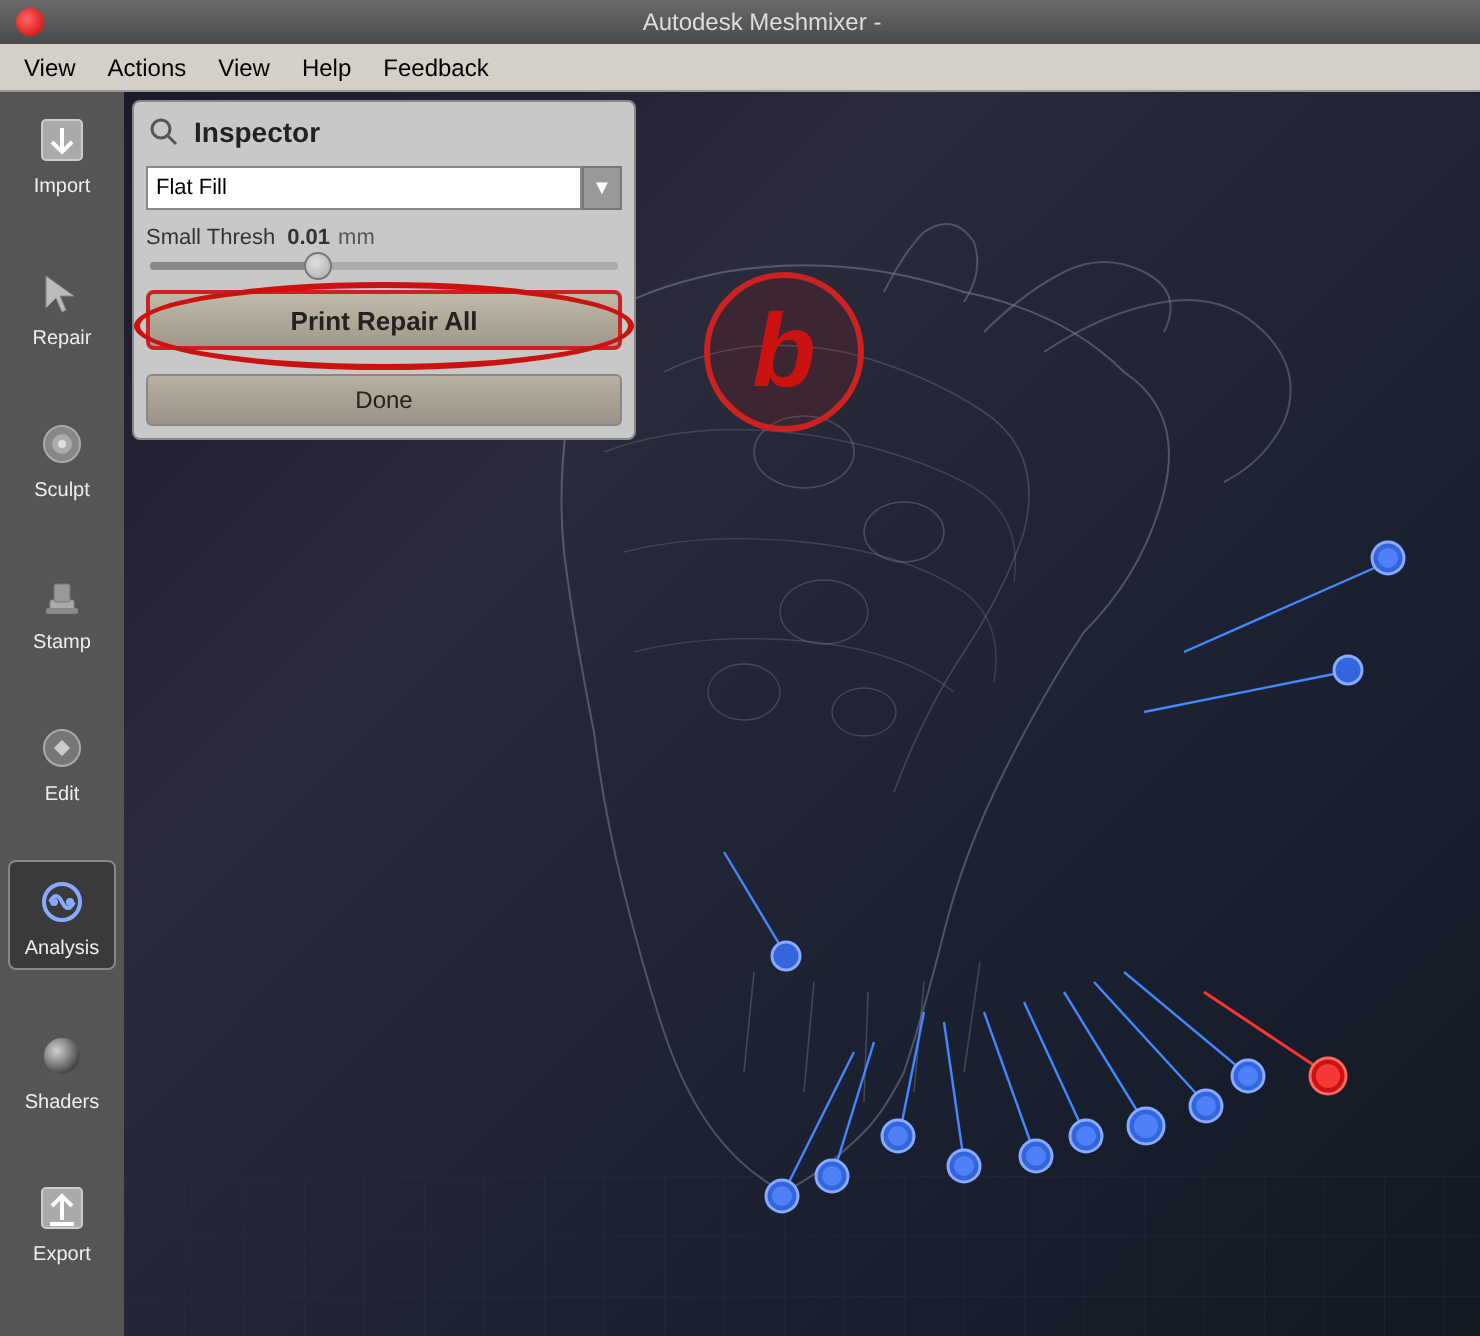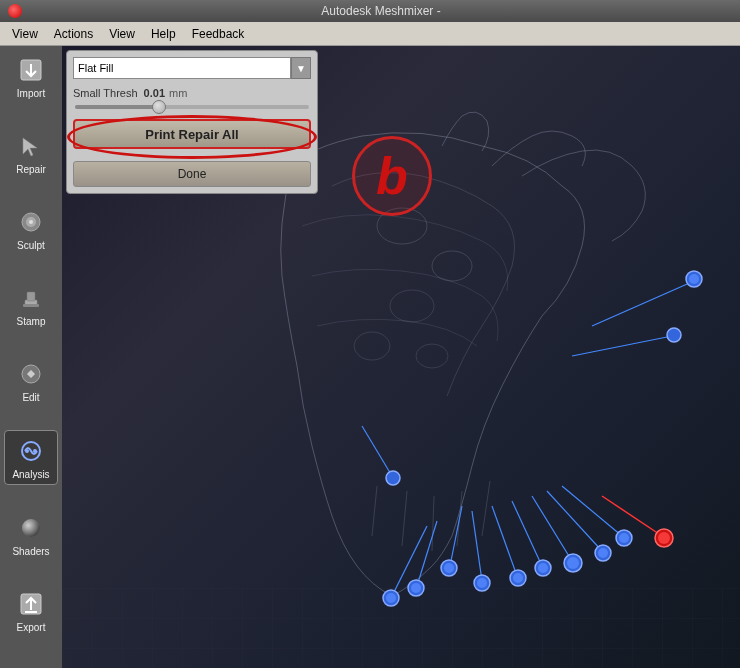--- a/index.html
+++ b/index.html
@@ -528,20 +528,29 @@
       <line x1="300" y1="380" x2="330" y2="430" stroke="#4488ff" stroke-width="1.2"></line>
       <circle cx="331" cy="432" r="7" fill="#3366dd" stroke="#88aaff" stroke-width="1.5"></circle>
 
     </svg>
 
     <div id="b-label">
       <span>b</span>
     </div>
 
     <div id="inspector-panel">
+      <div id="inspector-header">
+        <div class="search-icon-wrap">
+          <svg width="16" height="16" viewBox="0 0 16 16" fill="none">
+            <circle cx="6.5" cy="6.5" r="4.5" stroke="#555" stroke-width="1.5"></circle>
+            <line x1="10" y1="10" x2="14" y2="14" stroke="#555" stroke-width="1.5"></line>
+          </svg>
+        </div>
+        <span id="inspector-title">Inspector</span>
+      </div>
 
 
       <div class="dropdown-wrap">
         <select class="dropdown-select">
           <option>Flat Fill</option>
         </select>
         <div class="dropdown-arrow">▼</div>
       </div>
 
       <div class="threshold-row">

